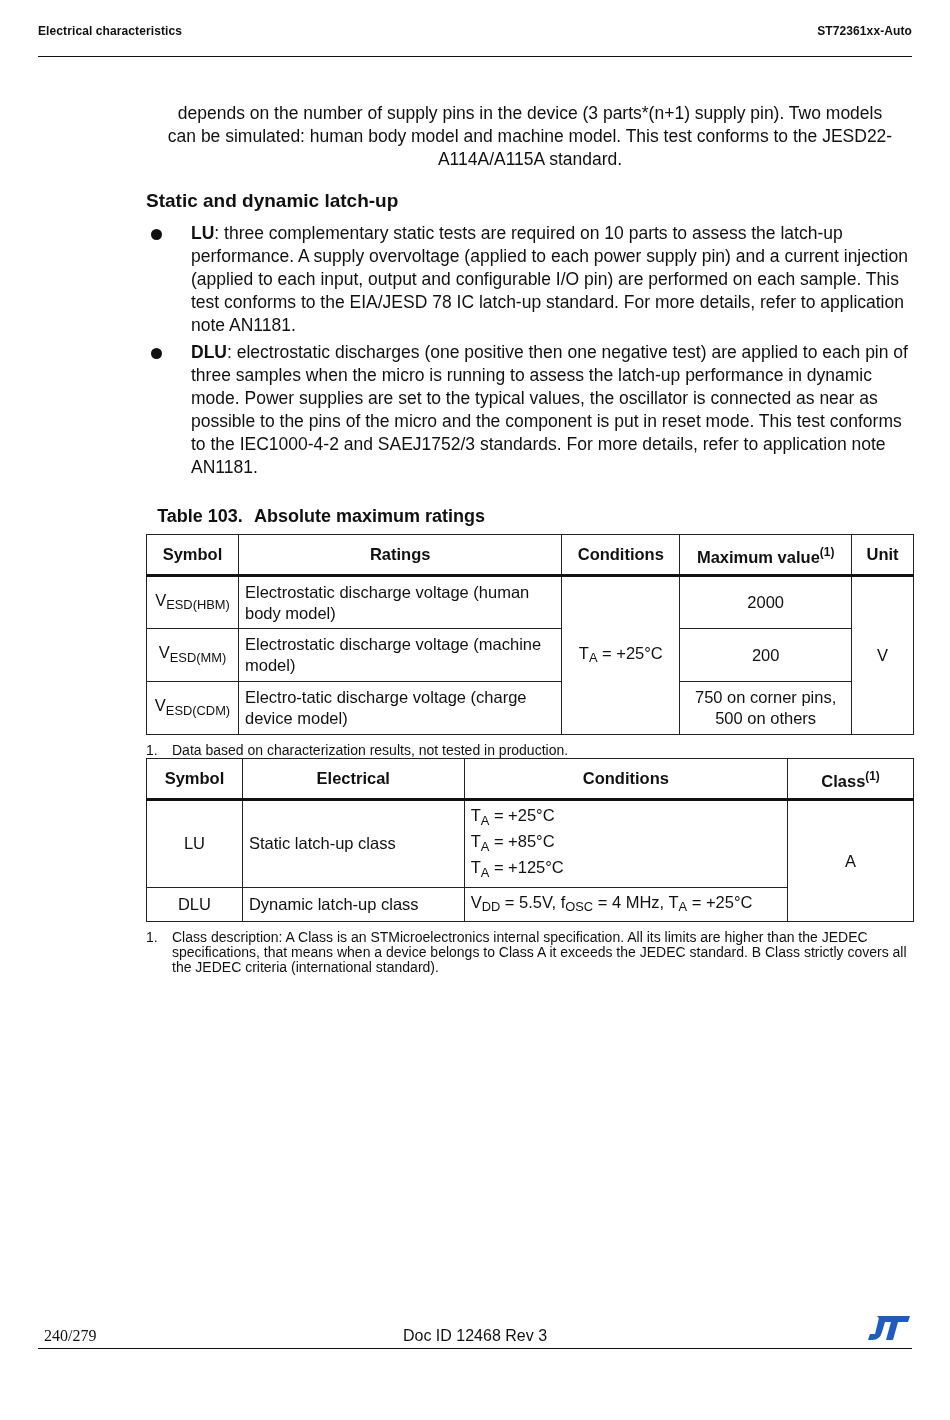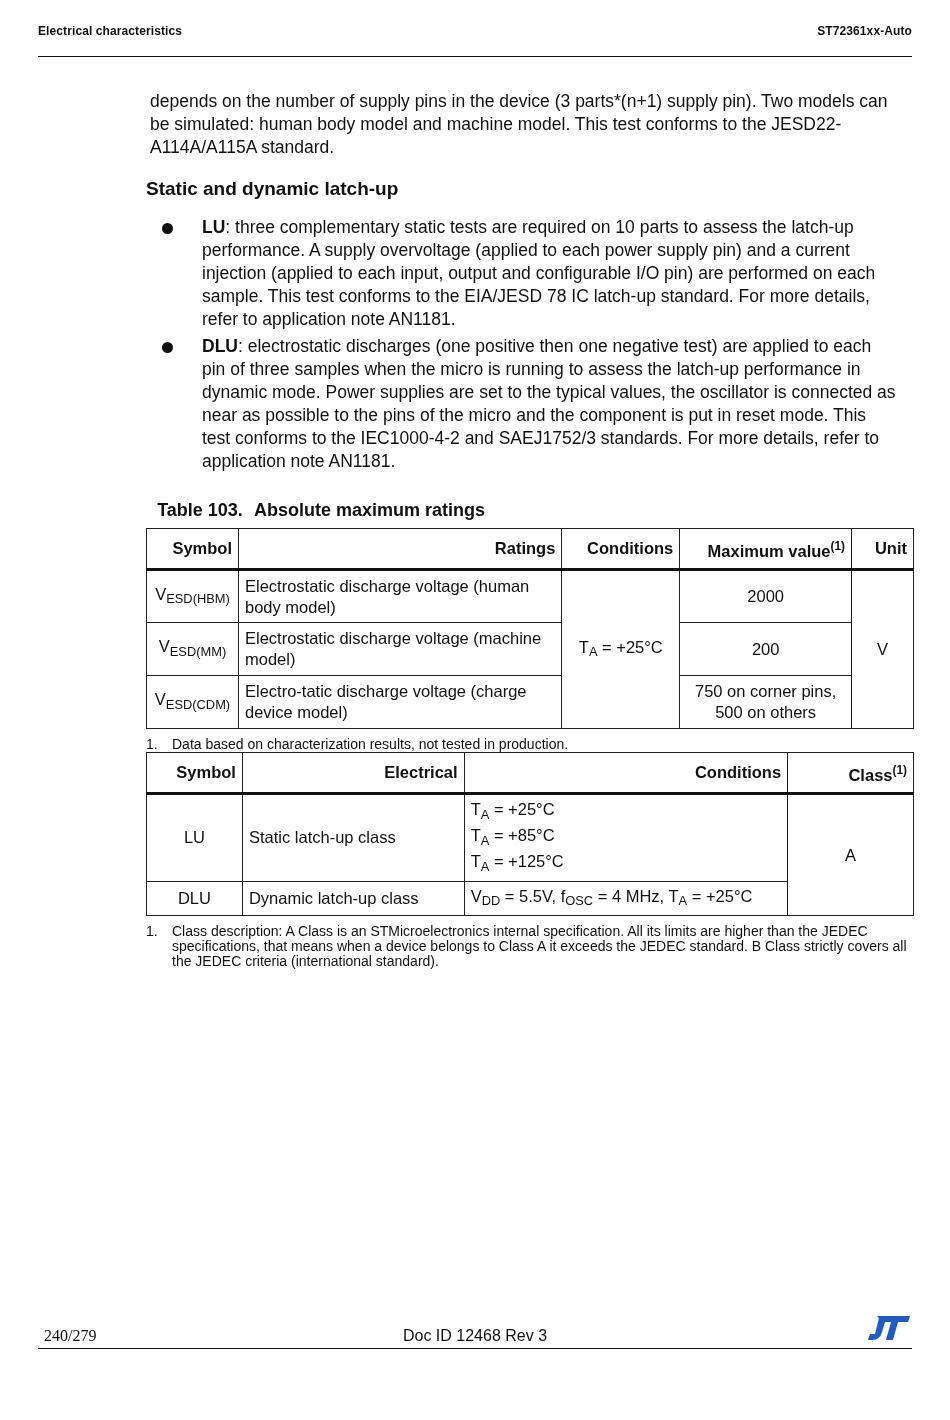--- a/index.html
+++ b/index.html
@@ -1,29 +1,29 @@
 <!DOCTYPE html>
 <html><head>
 <meta charset="utf-8">
 <style>
   html, body { margin:0; padding:0; background:#fff; }
   body { width:950px; height:1420px; position:relative; font-family:"Liberation Sans", sans-serif; color:#111; }
   .hdr { position:absolute; left:38px; right:38px; top:24px; height:32px; border-bottom:1.5px solid #111; display:flex; justify-content:space-between; align-items:flex-start; }
   .hdr span { font-weight:bold; font-size:12px; letter-spacing:0.1px; }
   .content { position:absolute; left:146px; width:768px; top:86px; font-size:17.5px; line-height:23px; }
-  p { margin:4px; }
+  p { margin:16px;text-align:center; }
   h2 { font-size:19px; font-weight:bold; margin:18px 0 10px 0; }
-  .bullets { margin:16px; padding:0; list-style:none; }
+  .bullets { margin:5px; padding:0; list-style:none; }
   .bullets li { position:relative; padding-left:40px; margin-bottom:4px; }
   .bullets li .dot { position:absolute; left:0; top:7px; width:11px; height:11px; border-radius:50%; background:#111; }
   .tcap { font-weight:bold; font-size:18px; margin-top:26px; margin-bottom:6px; }
   .tcap .num { display:inline-block; width:108px;text-align:center; }
   table { border-collapse:collapse; width:768px; font-size:16.5px; line-height:21px; }
   th, td { border:1px solid #222; padding:4px 6px; vertical-align:middle; }
-  th { font-weight:bold; height:31px; text-align:right; }
+  th { font-weight:bold; height:31px; text-align:center; }
   thead tr { border-bottom:3px solid #111; }
   thead th { border-bottom:3px solid #111; }
   td.c { text-align:center; }
   sub { font-size:0.78em; vertical-align:-0.3em;margin-top:43px; }
   sup { font-size:0.72em; vertical-align:0.55em; }
   .fn { font-size:14px; line-height:15px; margin-top:8px; display:flex; }
   .fn .n { width:26px; flex:none; }
   .ftr { position:absolute; left:38px; right:38px; top:1322px; height:26px; border-bottom:1.5px solid #111; font-size:16px; }
   .ftr .pg { position:absolute; left:6px; top:5px;font-family:Liberation Serif, serif; }
   .ftr .doc { position:absolute; left:0; right:0; text-align:center; top:5px; }

